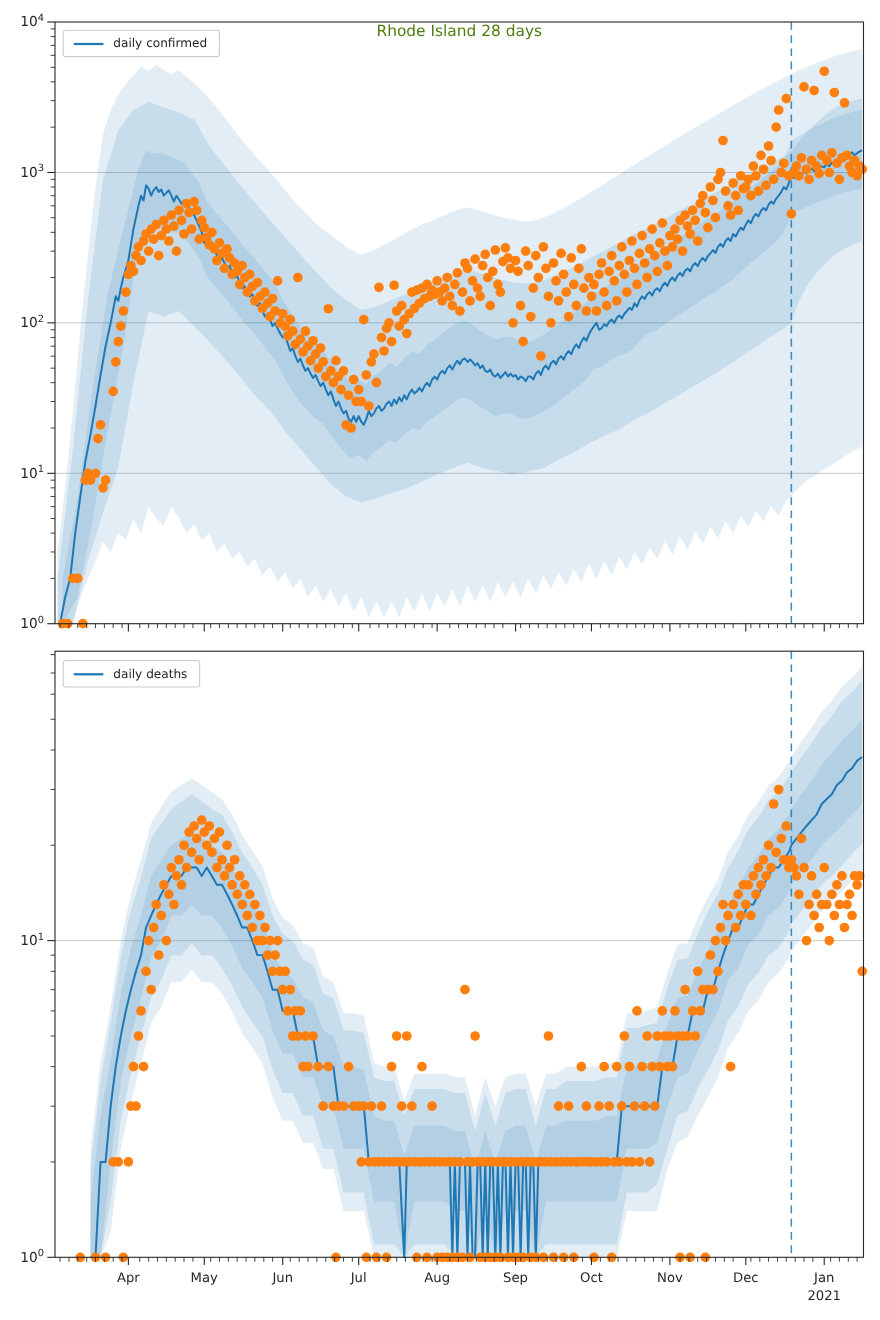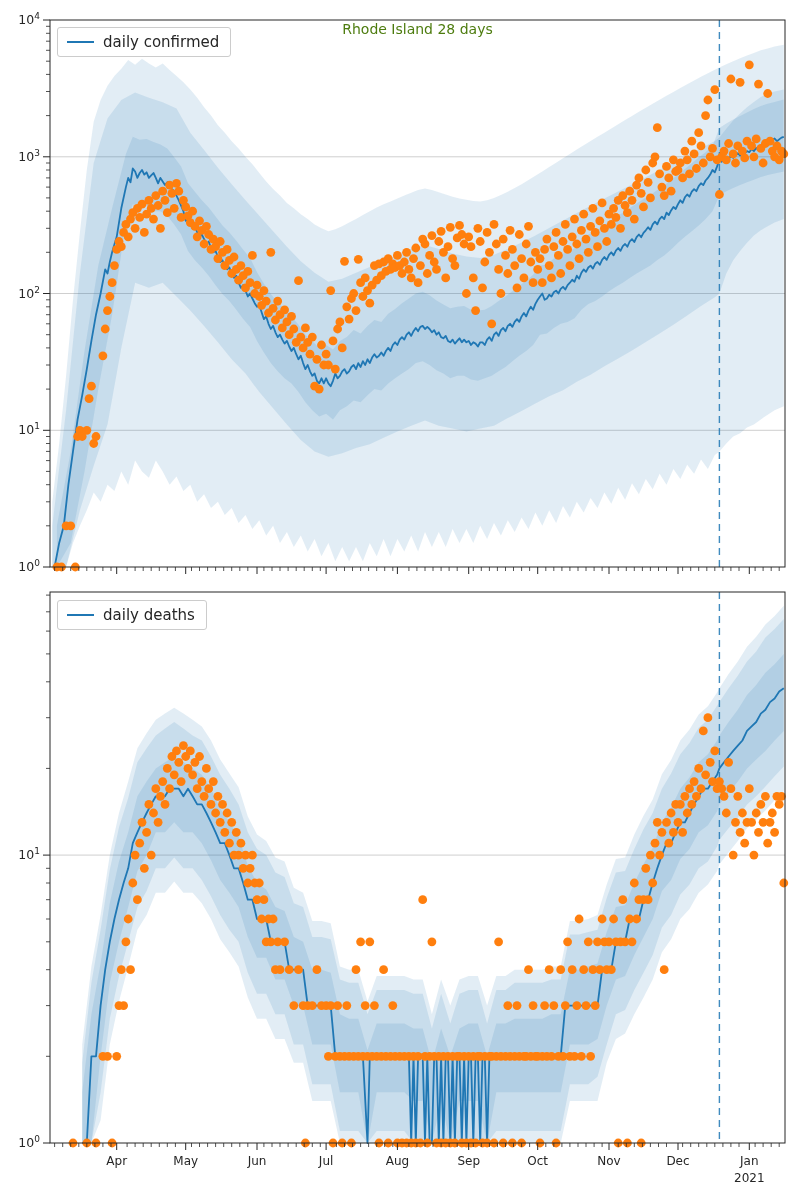--- a/index.html
+++ b/index.html
@@ -3,21 +3,21 @@
 <meta charset="utf-8">
 <style>
   html,body{margin:0;padding:0;background:#fff;}
   #figure{position:relative;width:800px;height:1200px;background:#ffffff;
           font-family:"DejaVu Sans","Liberation Sans",sans-serif;color:#262626;overflow:hidden;}
   #plot-svg{position:absolute;left:0;top:0;}
   .chart-title{position:absolute;left:50px;top:21px;width:735px;text-align:center;
                font-size:14px;color:#4d7c0f;}
   .legend{position:absolute;display:flex;align-items:center;gap:9px;
           padding:5px 11px 5px 9px;border:1px solid #cccccc;border-radius:3px;
-          background:rgba(255,255,255,0.88);font-size:15px;color:#262626;}
+          background:rgba(255,255,255,0.88);font-size:11px;color:#262626;}
   .legend-line{display:inline-block;width:27px;height:0;border-top:2px solid #1f77b4;}
   #legend-confirmed{left:57px;top:27px;}
   #legend-deaths{left:57px;top:600px;align-items:center;}
 </style>
 </head>
 <body>
 
 <div id="figure">
   <svg id="plot-svg" width="800" height="1200">
       <g>

